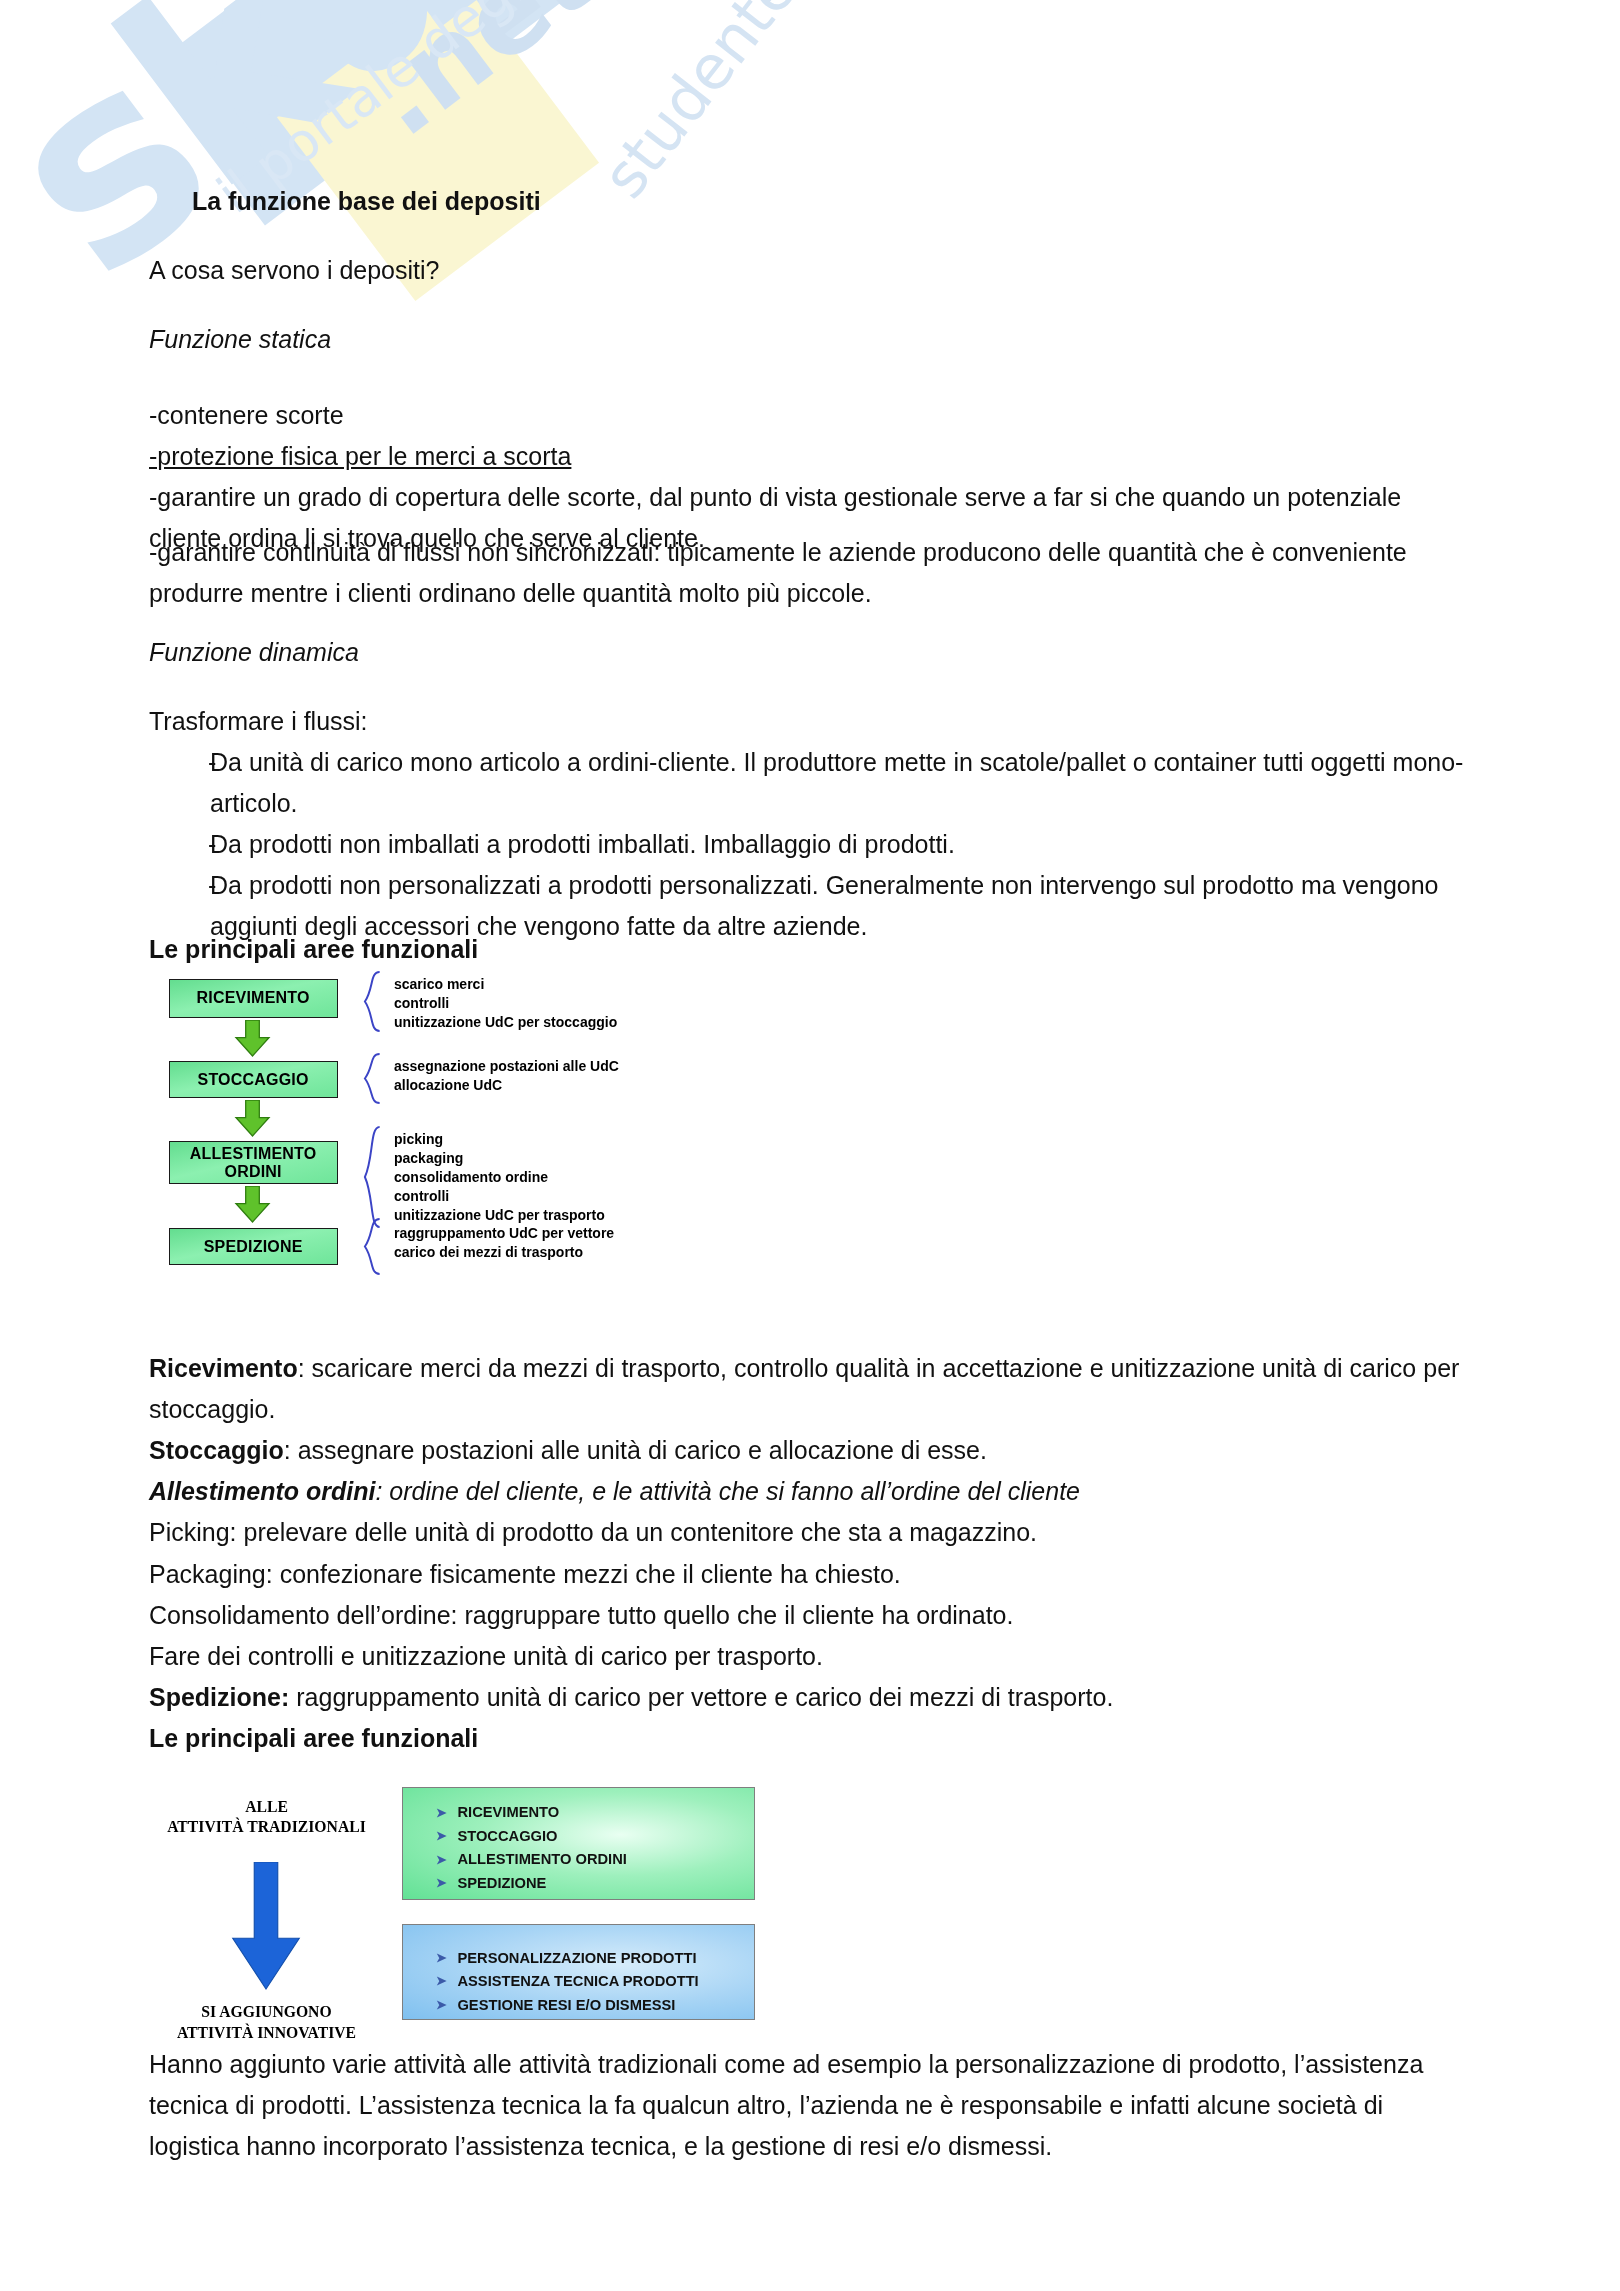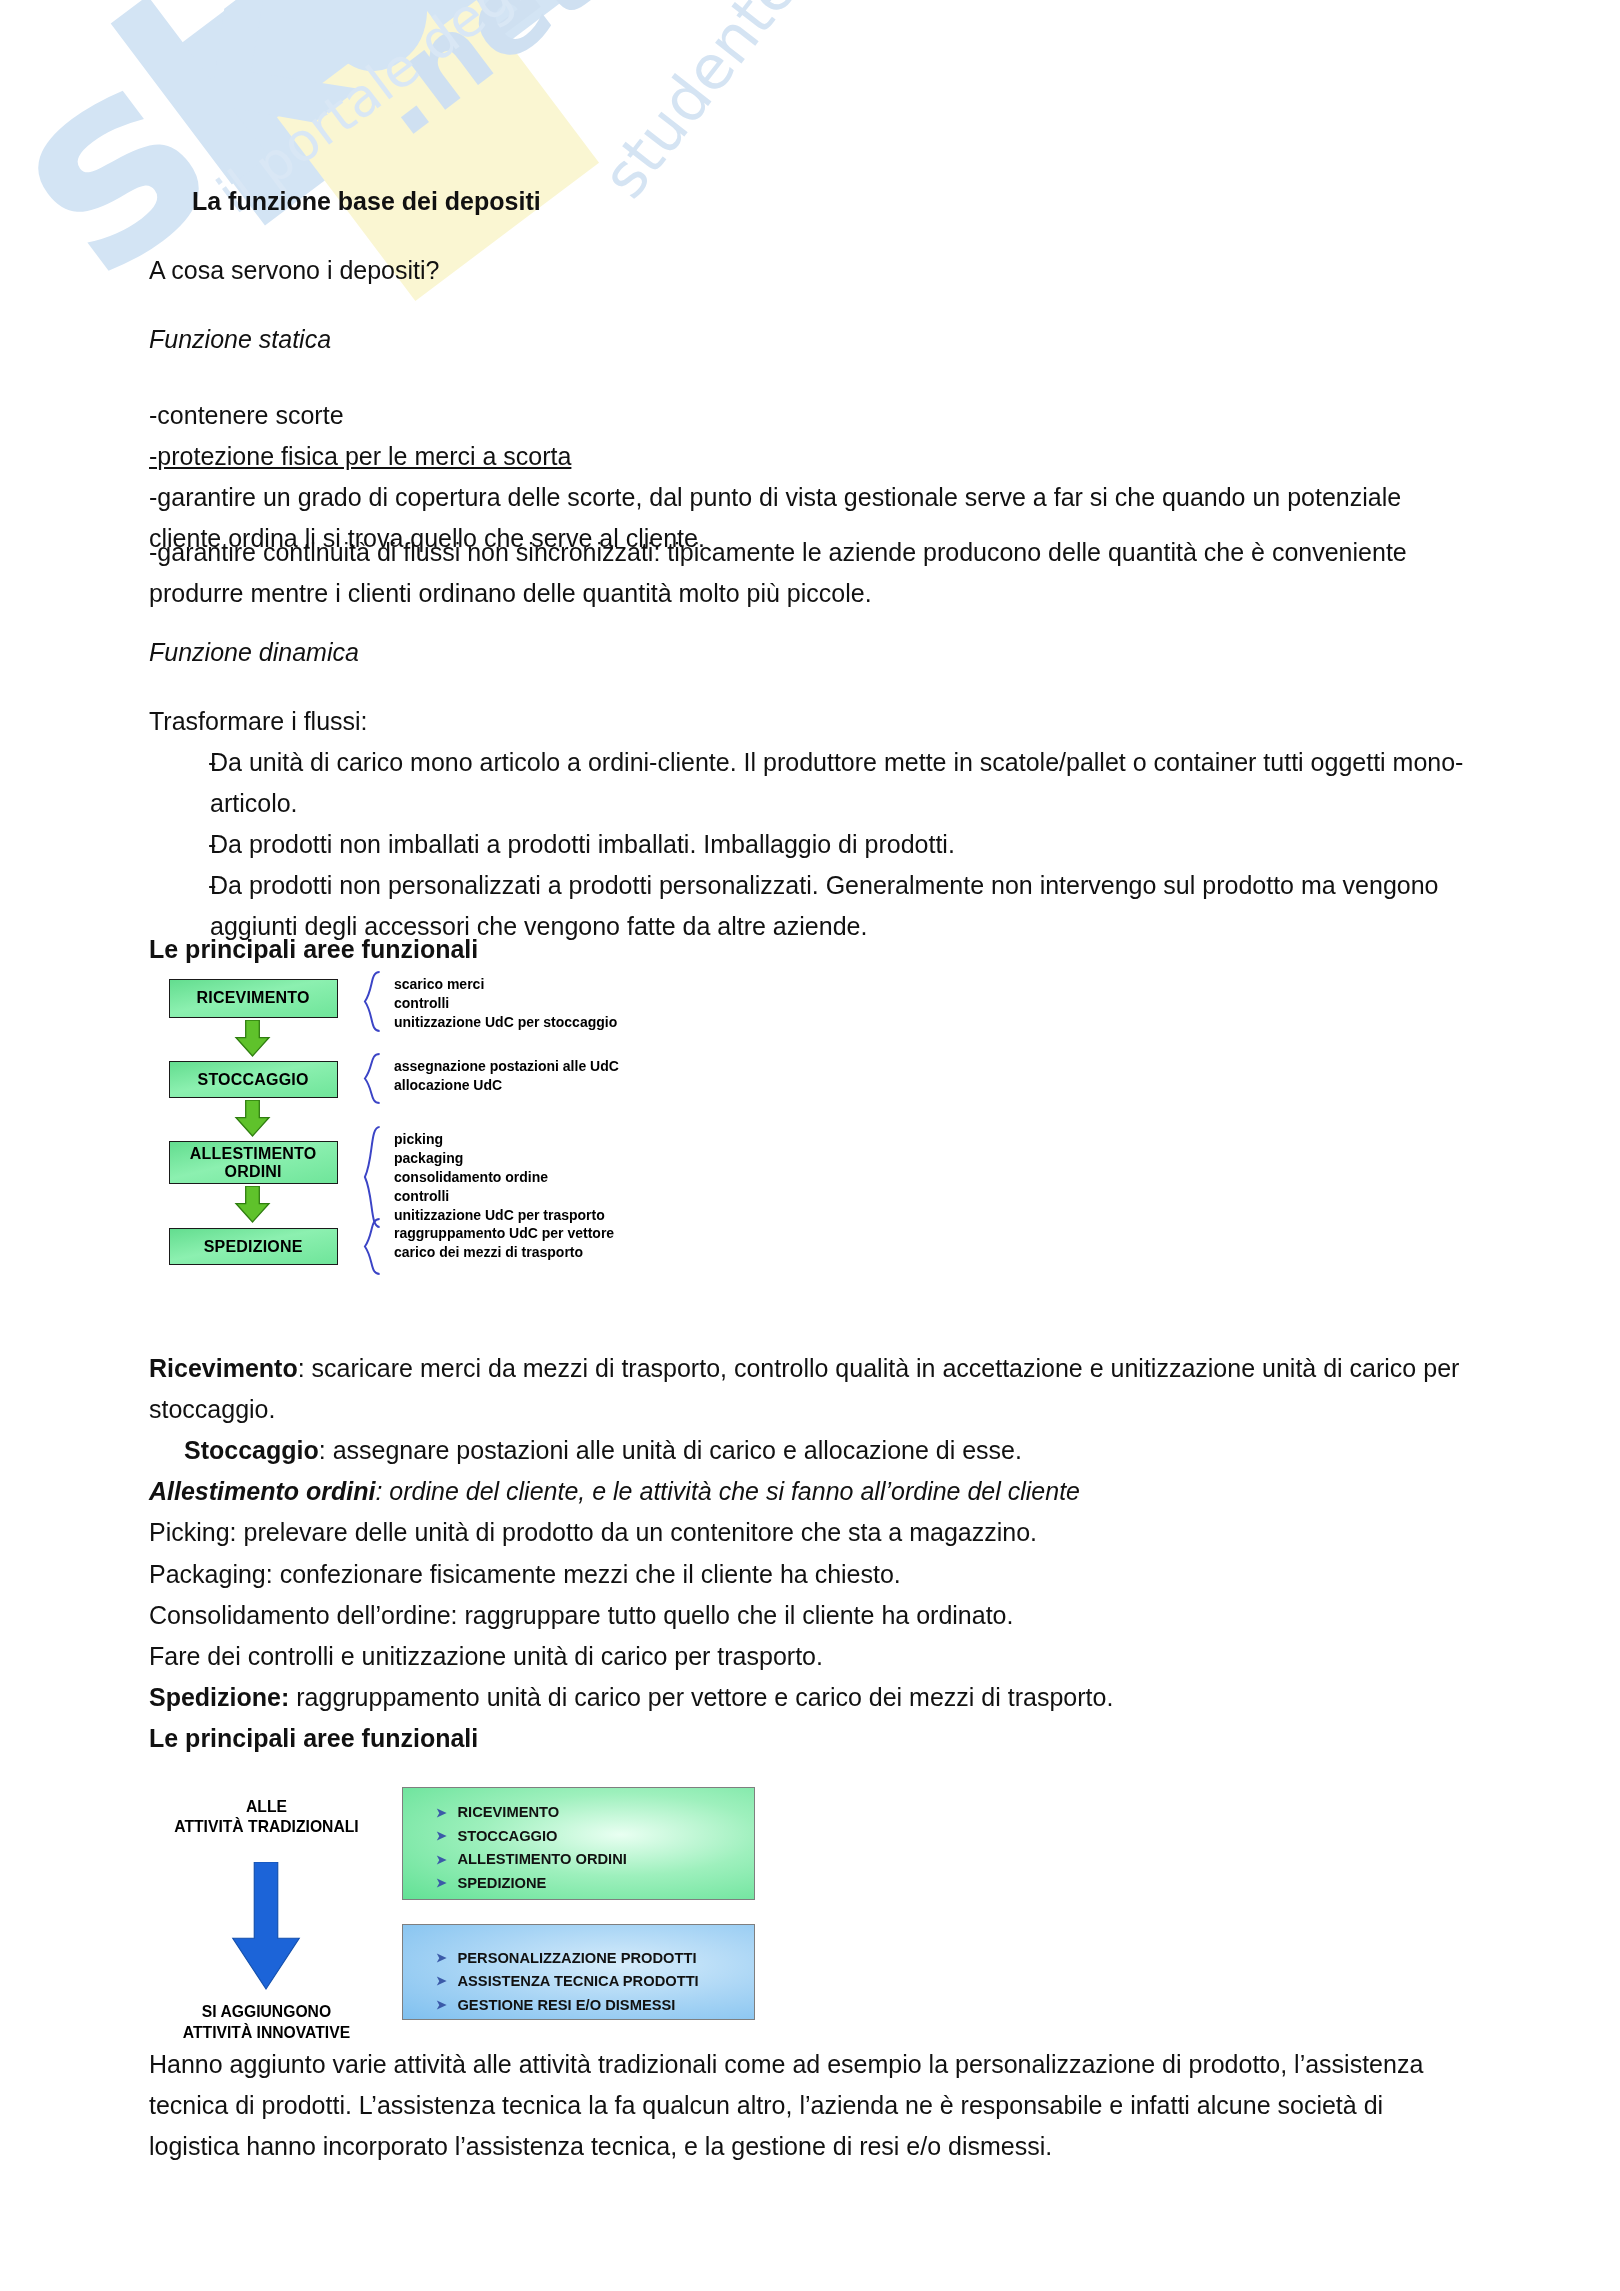--- a/index.html
+++ b/index.html
@@ -176,21 +176,21 @@
     width: 745px;
     height: 240px;
   }
   .d2-label {
     position: absolute;
     font-size: 15.7px;
     font-weight: bold;
     color: #000000;
     text-align: center;
     line-height: 20.6px;
-    font-family: Liberation Sans, sans-serif;
+    font-family: Liberation Serif, serif;
     white-space: nowrap;
   }
   .panel {
     position: absolute;
     box-sizing: border-box;
     border: 1.5px solid #7f7f7f;
     padding: 13.7px 0 13.7px 33px;
   }
   .panel-green {
     background: radial-gradient(ellipse at 62% 42%, #e9fff2 0%, #9ef0bd 45%, #62e195 100%);
@@ -318,21 +318,21 @@
       <div class="d1-items" style="left:245px; top:267px;">
         <div>raggruppamento UdC per vettore</div>
         <div>carico dei mezzi di trasporto</div>
       </div>
     </div>
 
     <div class="doc-text" style="top:1348px;">
       <span class="bold">Ricevimento</span><span>: </span><span>scaricare merci da mezzi di trasporto, controllo qualità in accettazione e unitizzazione unità di carico per stoccaggio.</span>
     </div>
 
-    <div class="doc-text" style="top:1430px;margin-left:35px;">
+    <div class="doc-text" style="top:1430px;">
       <span class="bold">Stoccaggio</span><span>: </span><span>assegnare postazioni alle unità di carico e allocazione di esse.</span>
     </div>
 
     <div class="doc-text" style="top:1471px;font-style:italic;">
       <span class="bold">Allestimento ordini</span><span>: </span><span>ordine del cliente, e le attività che si fanno all’ordine del cliente</span>
     </div>
 
     <div class="doc-text" style="top:1512px;">
       <span>Picking</span><span>: </span><span>prelevare delle unità di prodotto da un contenitore che sta a magazzino.</span>
     </div>

